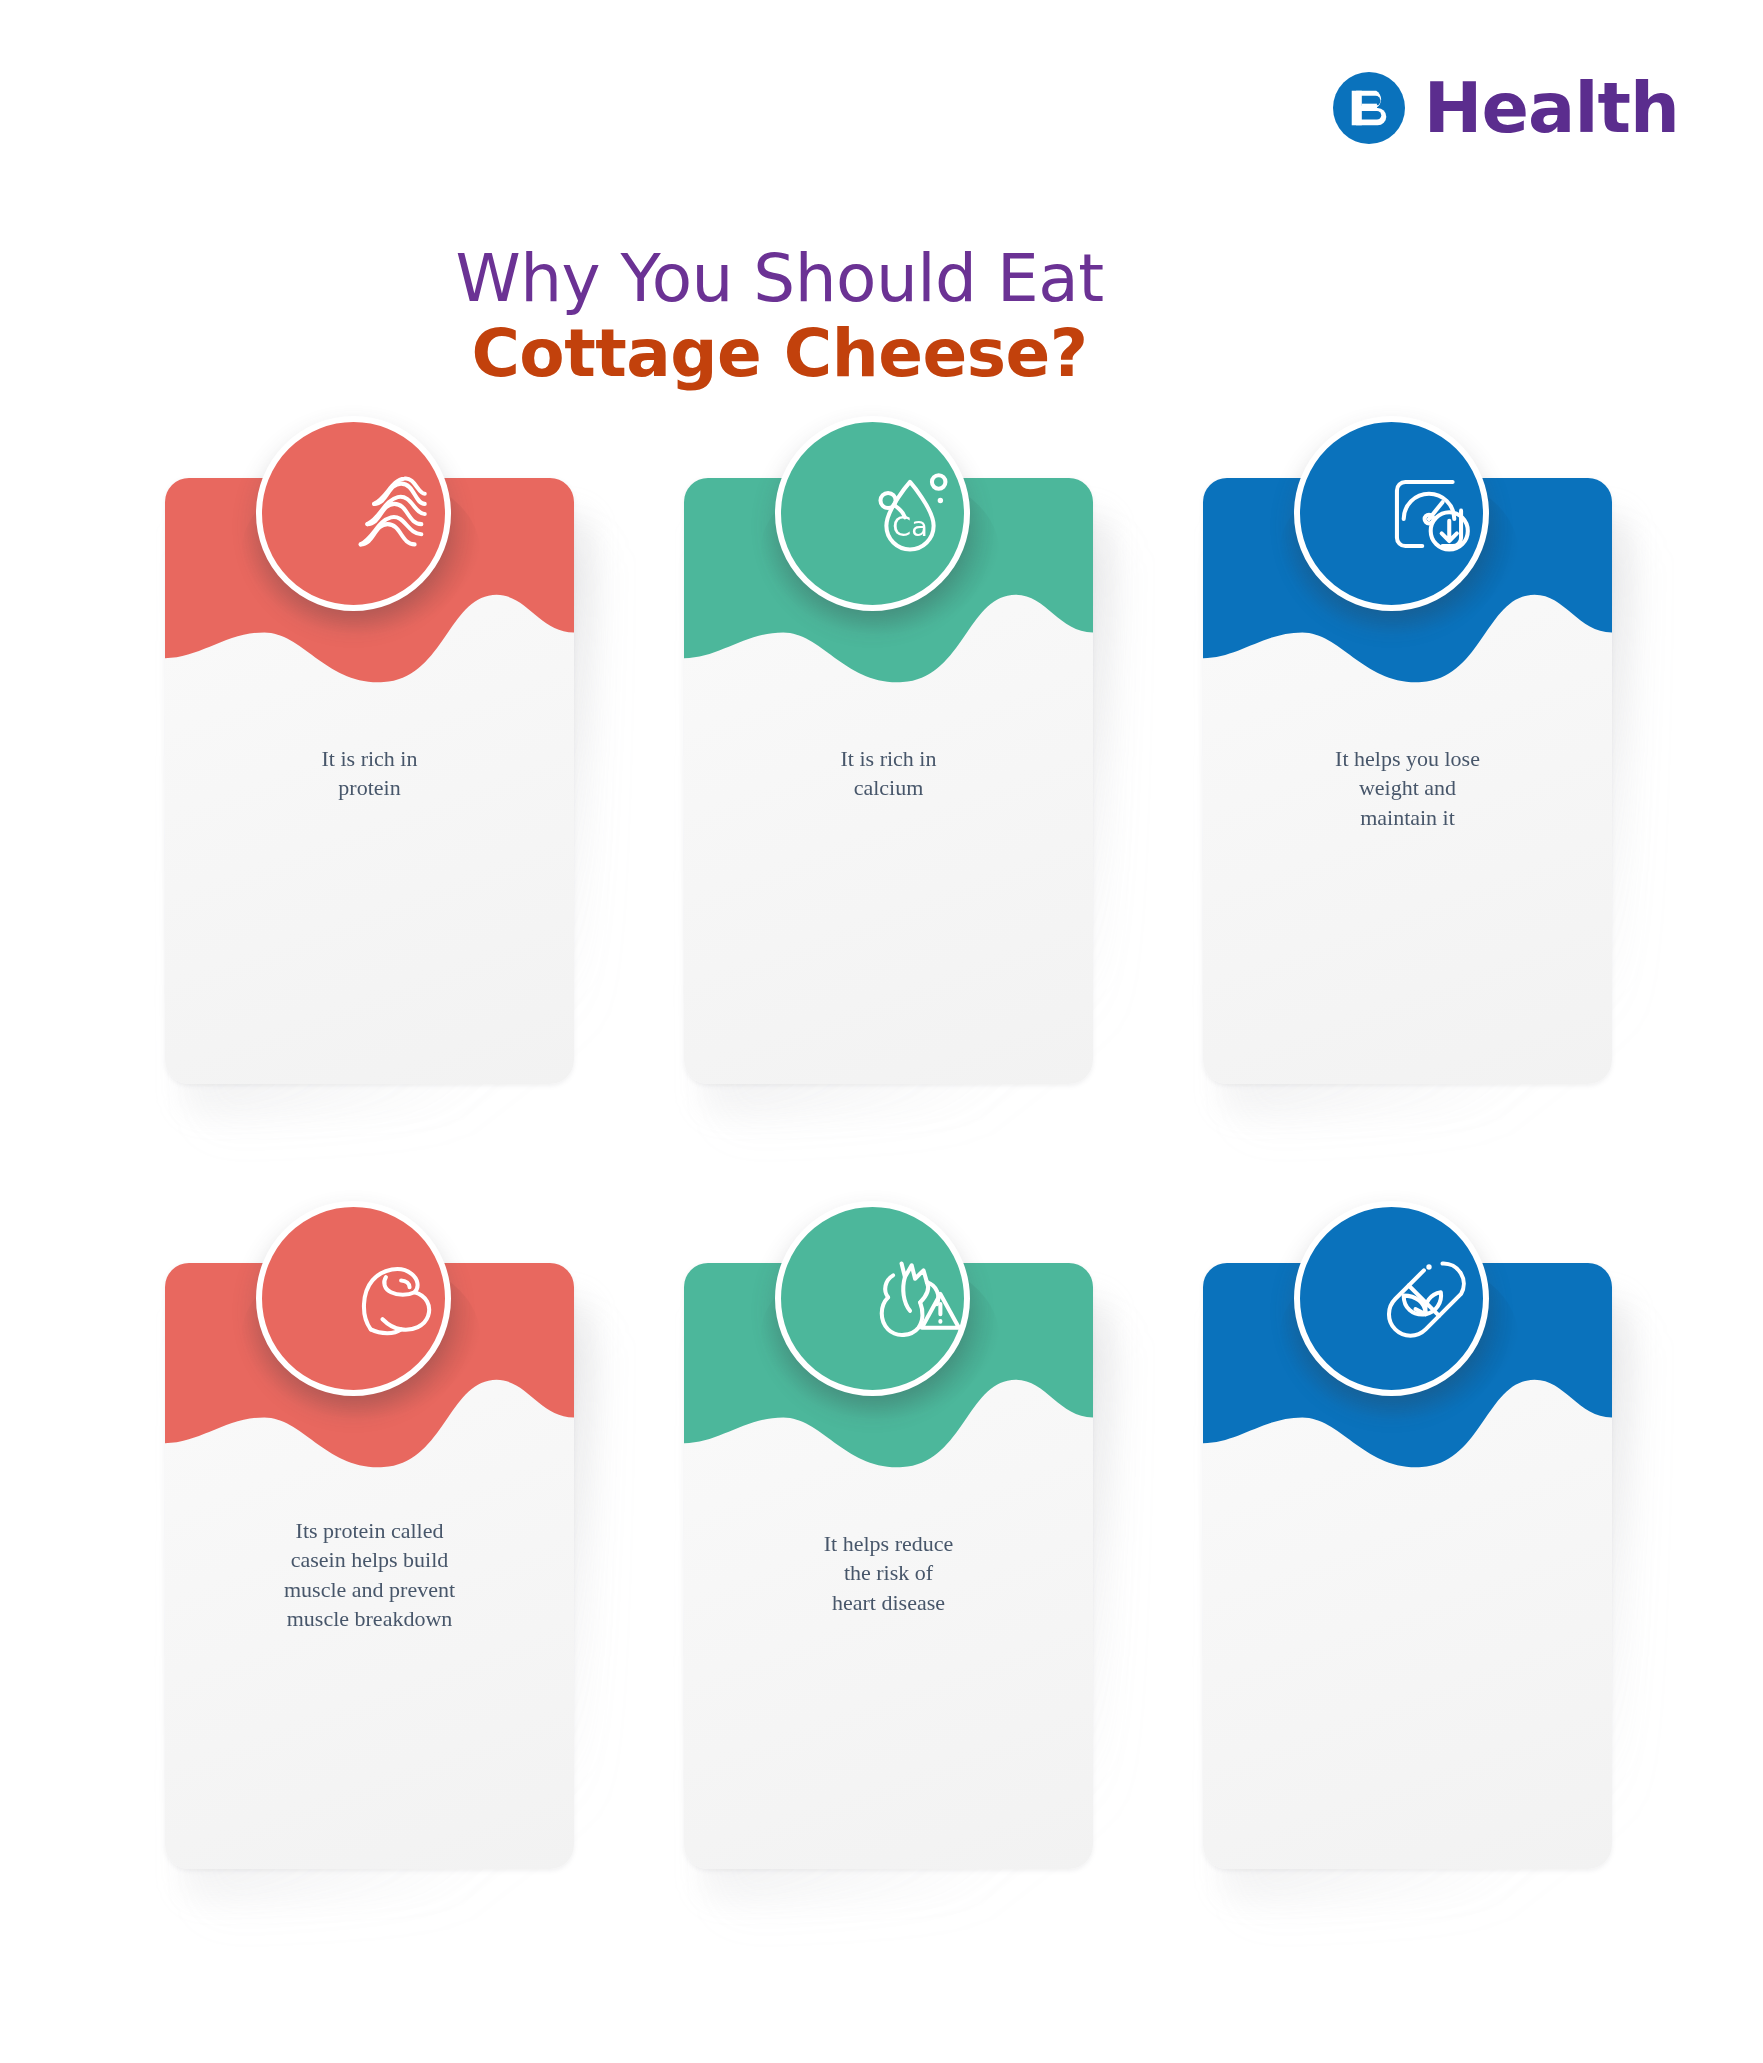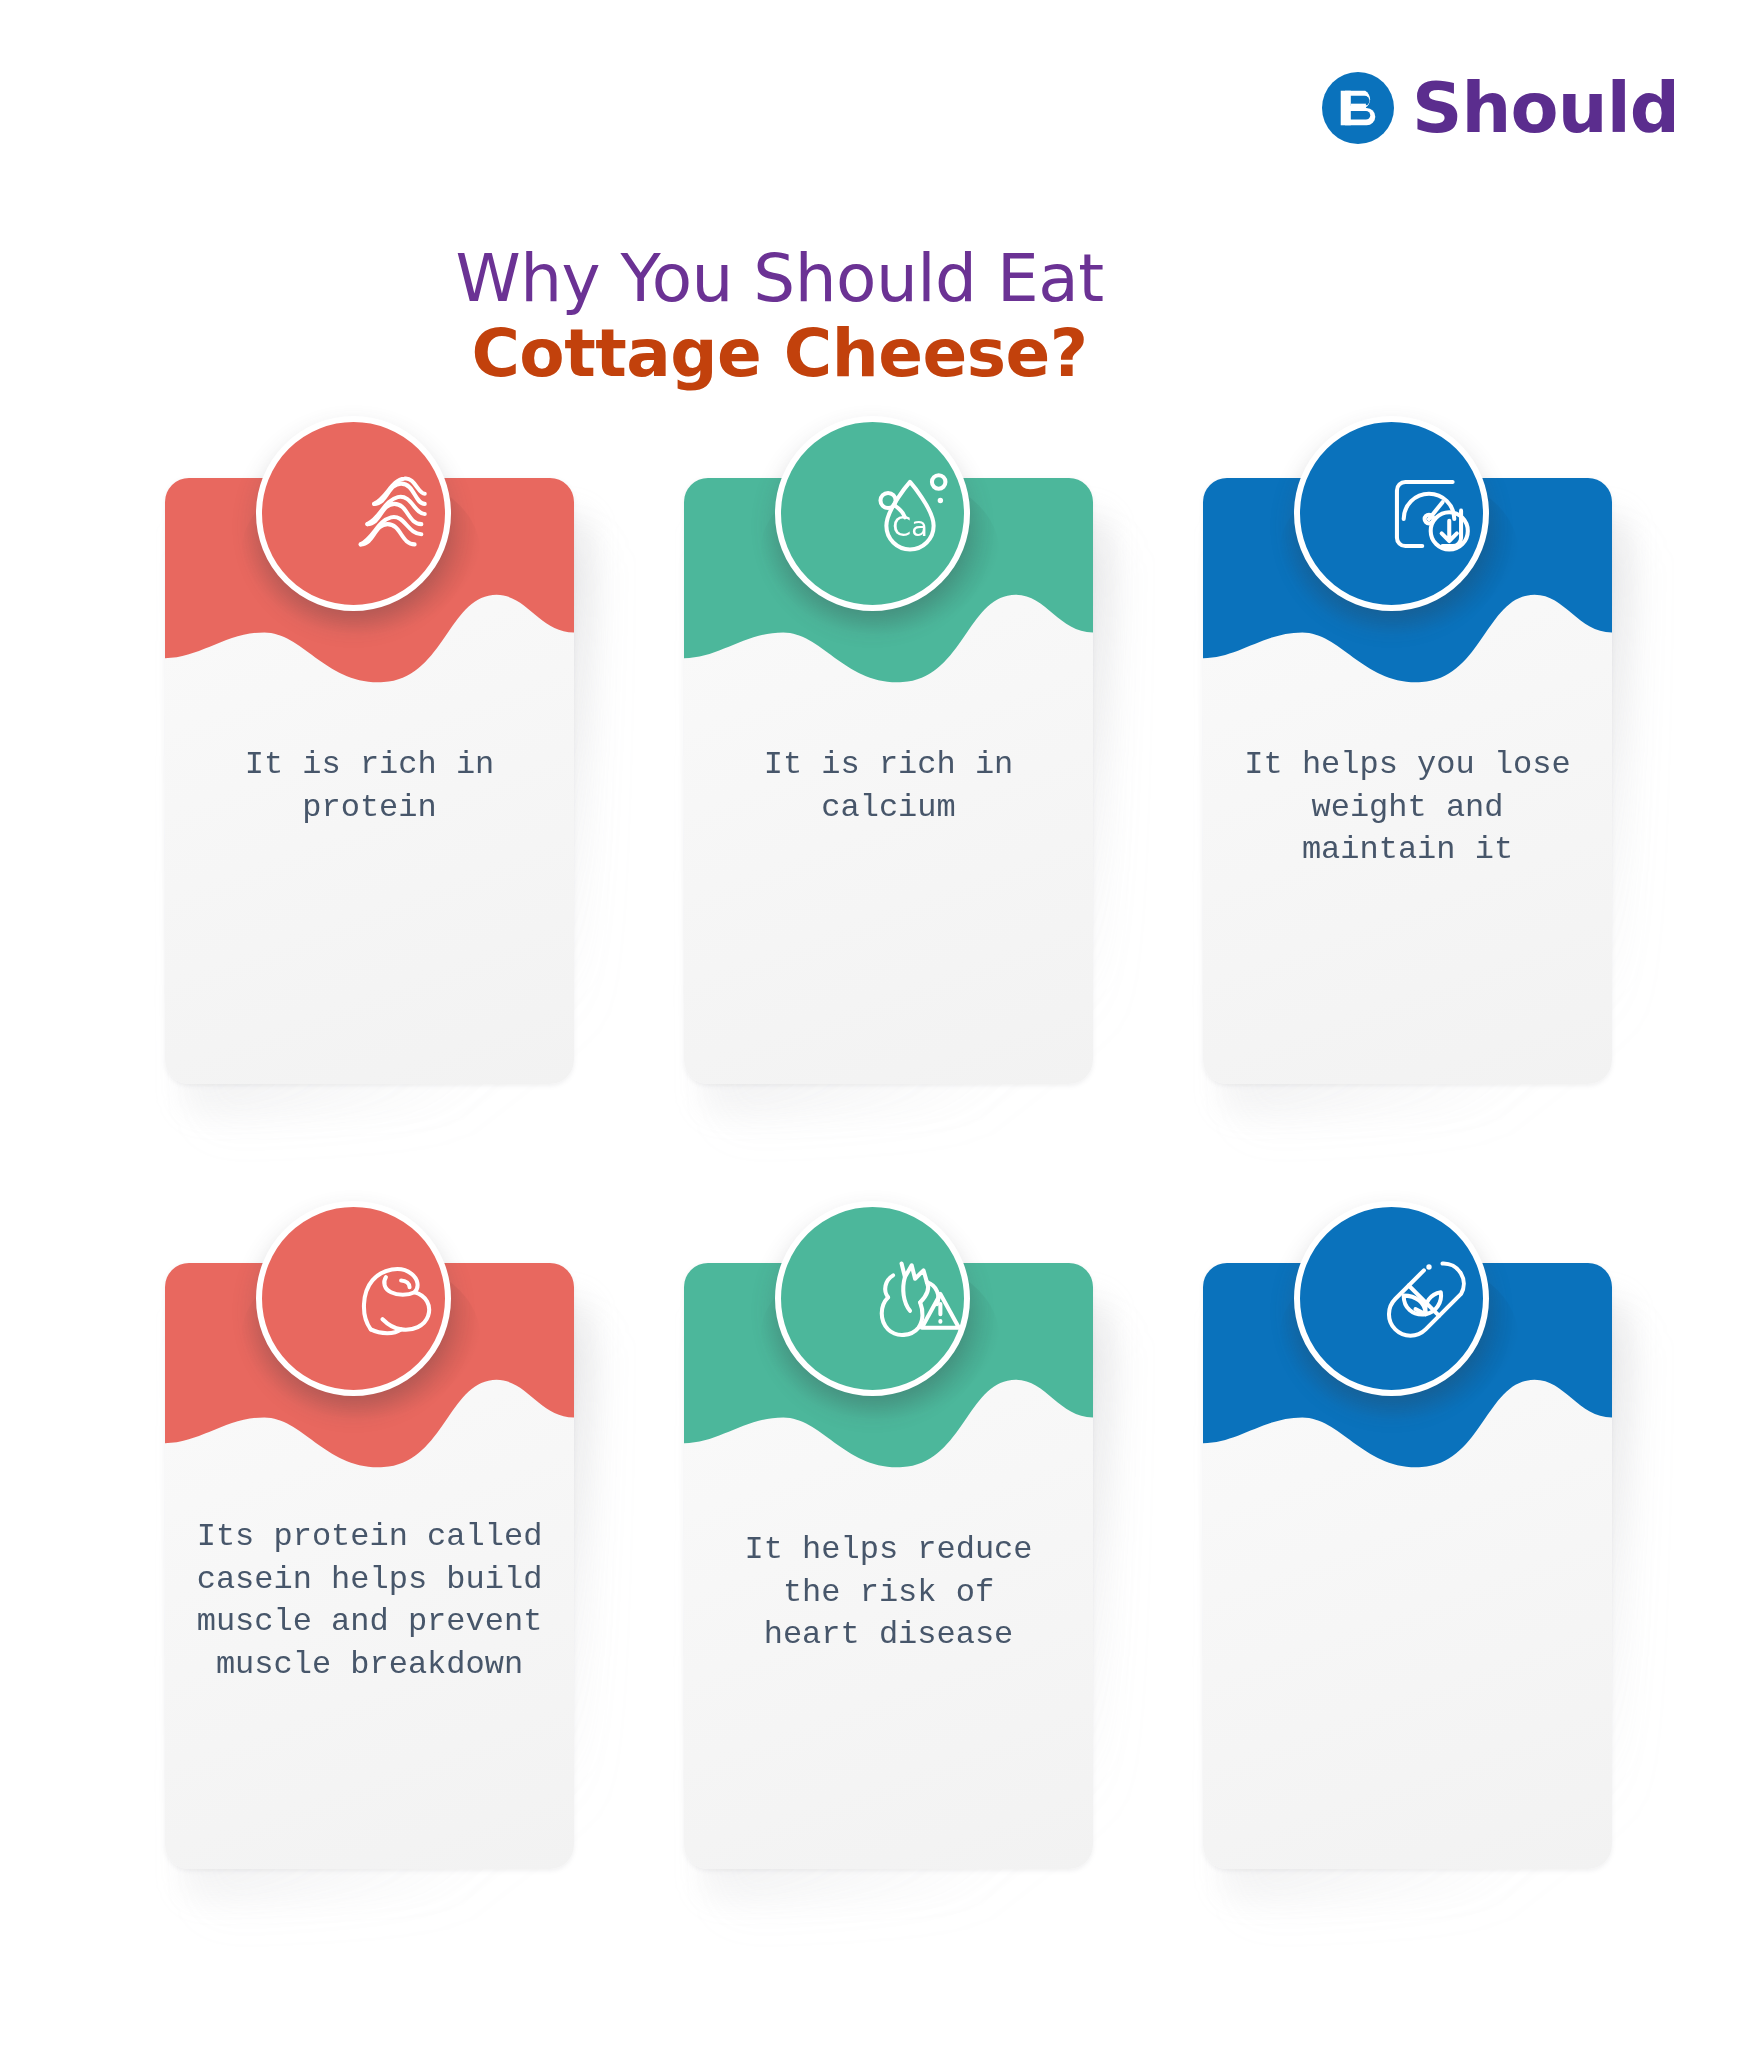--- a/index.html
+++ b/index.html
@@ -128,24 +128,24 @@
     height: 239px;
     display: block;
   }
 
   .card-text {
     position: absolute;
     left: 22px;
     right: 22px;
     top: 266px;
     text-align: center;
-    font-size: 32px;
+    font-size: 22px;
     line-height: 1.33;
     color: #47566A;
-    font-family: Liberation Mono, monospace;
+    font-family: Liberation Serif, serif;
     white-space: pre-line;
   }
   .card.tall .card-text { top: 253px; }
 
   
   .icon-badge {
     position: absolute;
     top: -62px;
     left: 50%;
     transform: translateX(-50%) translateX(-16.5px);
@@ -182,21 +182,21 @@
   <div class="brand">
     <svg class="brand-mark" viewBox="0 0 100 100">
       <circle cx="50" cy="50" r="50" fill="#0A72BC"></circle>
       <path d="M26 26 h14 v48 h-14 z" fill="#ffffff"></path>
       <path d="M32 26 h28 a14 14 0 0 1 0 24 h-28 z" fill="#ffffff"></path>
       <path d="M32 50 h30 a12 12 0 0 1 0 24 h-30 z" fill="#ffffff"></path>
       <path d="M40 33 h19 a7 7 0 0 1 0 14 h-19 z" fill="#0A72BC"></path>
       <path d="M40 54 h21 a6 6 0 0 1 0 12 h-21 z" fill="#0A72BC"></path>
       <rect x="40" y="44" width="21" height="6" fill="#ffffff"></rect>
     </svg>
-    <span class="brand-word">Should</span>
+    <span class="brand-word">Health</span>
   </div>
 
   <div class="title-block">
     <div class="title-line1">Why You Should Eat</div>
     <div class="title-line2">Cottage Cheese?</div>
   </div>
 
   <div class="grid">
 
     <div class="card">

